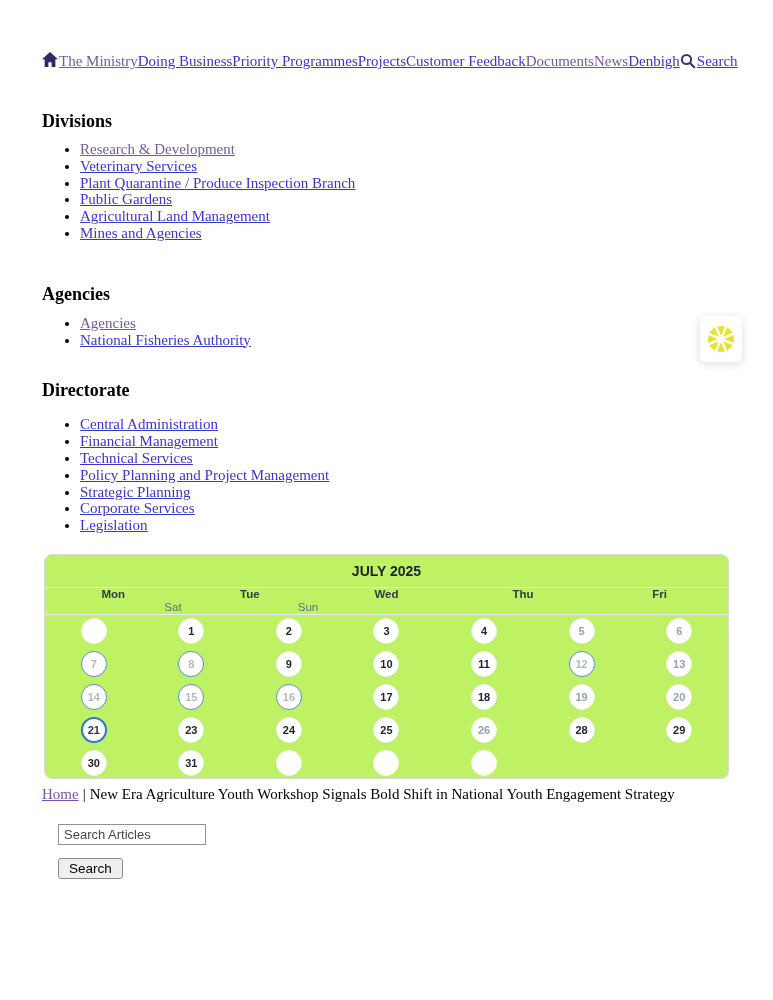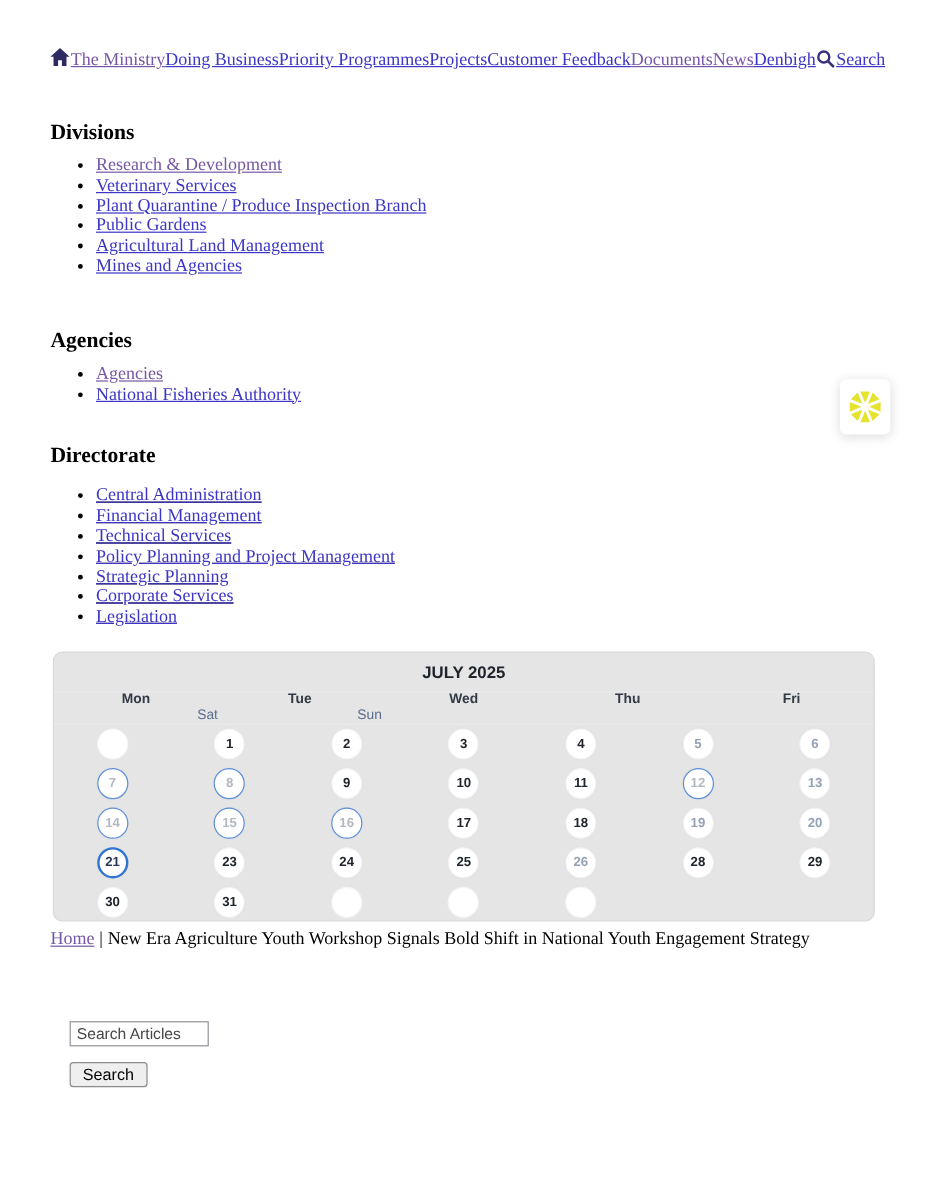--- a/index.html
+++ b/index.html
@@ -1,20 +1,20 @@
 <!DOCTYPE html>
 <html><head>
 <meta charset="utf-8">
 <style>
   html,body{margin:0;padding:0;}
   body{
     width:773px;height:1000px;position:relative;overflow:hidden;background:#ffffff;
     font-family:"Liberation Serif","DejaVu Serif",serif;color:#000;
   }
-  .page{padding:40px 0 0 42px;width:731px;box-sizing:border-box;}
+  .page{padding:52px 0 0 42px;width:731px;box-sizing:border-box;}
 
   
   .top-nav{white-space:nowrap;font-size:15px;line-height:18px;}
   .top-nav a{text-decoration:underline;color:#3c35c5;}
   .top-nav a[data-state="visited"]{color:#7757a5;}
   .home-icon{display:inline-block;vertical-align:-1px;margin-right:1px;}
   .nav-search{color:#7757a5;text-decoration:underline;}
   .nav-search .mag{vertical-align:-3px;margin:0 1px 0 0;}
 
   
@@ -25,21 +25,21 @@
   ul{margin:10px 0 0 0;padding:0 0 0 38px;}
   .list-agencies{margin-top:11px;}
   .list-directorate{margin-top:16px;text-decoration:underline;}
   li{font-size:15px;line-height:16.8px;}
   li a{color:#3c35c5;text-decoration:underline;}
   li a[data-state="visited"]{color:#7757a5;}
 
   
   .calendar{
     margin:20px 0 0 2px;width:685px;height:225px;box-sizing:border-box;
-    border:1px solid #d8d8dd;border-radius:8px;background:#e5e5e5;
+    border:1px solid #d8d8dd;border-radius:8px;background:#bef264;
     font-family:"Liberation Sans","DejaVu Sans",sans-serif;overflow:hidden;
   }
   .cal-title{height:32px;line-height:32px;text-align:center;font-weight:bold;
     font-size:14px;color:#20252c;border-bottom:1px solid #ebebee;}
   .cal-head{display:grid;grid-template-columns:repeat(5,1fr);height:26px;
     border-bottom:1px solid #ebebee;align-items:center;}
   .cal-dow{text-align:center;font-size:11.5px;font-weight:bold;color:#333a46;}
   .cal-dow[data-state="weekend"]{color:#5c6e8e;font-weight:normal;text-align:right;}
   .cal-grid{display:grid;grid-template-columns:repeat(7,1fr);}
   .cal-cell{height:33px;display:flex;align-items:center;justify-content:center;}
@@ -54,22 +54,22 @@
   .cal-cell[data-state="today"] .day-num{color:#273a55;}
   .cal-cell[data-state="empty"] .day-circle{border:1px solid #f4f4f6;box-shadow:none;}
 
   
   .breadcrumb{margin-top:7px;font-size:15px;line-height:17px;}
   .breadcrumb a{color:#7757a5;text-decoration:underline;}
   .breadcrumb .sep{margin:0 4px;}
 
   
   .search-area{margin:21px 0 0 16px;font-family:"Liberation Sans","DejaVu Sans",sans-serif;}
-  .search-input{width:116px;height:21px;box-sizing:border-box;border:1px solid #919199;
-    font-size:13px;padding:1px 5px;font-family:"Liberation Sans","DejaVu Sans",sans-serif;color:#222;margin-top:38px;}
+  .search-input{width:148px;height:21px;box-sizing:border-box;border:1px solid #919199;
+    font-size:13px;padding:1px 5px;font-family:"Liberation Sans","DejaVu Sans",sans-serif;color:#222;}
   .search-input::placeholder{color:#474747;opacity:1;}
   .search-btn{display:block;margin-top:13px;height:21px;padding:1px 10px;font-size:13.5px;
     background:#efefef;border:1px solid #8b8b8b;border-radius:3px;color:#000;
     font-family:"Liberation Sans","DejaVu Sans",sans-serif;cursor:pointer;}
 
   
   .floating-widget{
     position:absolute;left:700px;top:316px;width:42px;height:46px;background:#fff;
     border-radius:5px;box-shadow:0 2px 10px rgba(0,0,0,0.14);
     display:flex;align-items:center;justify-content:center;cursor:pointer;

